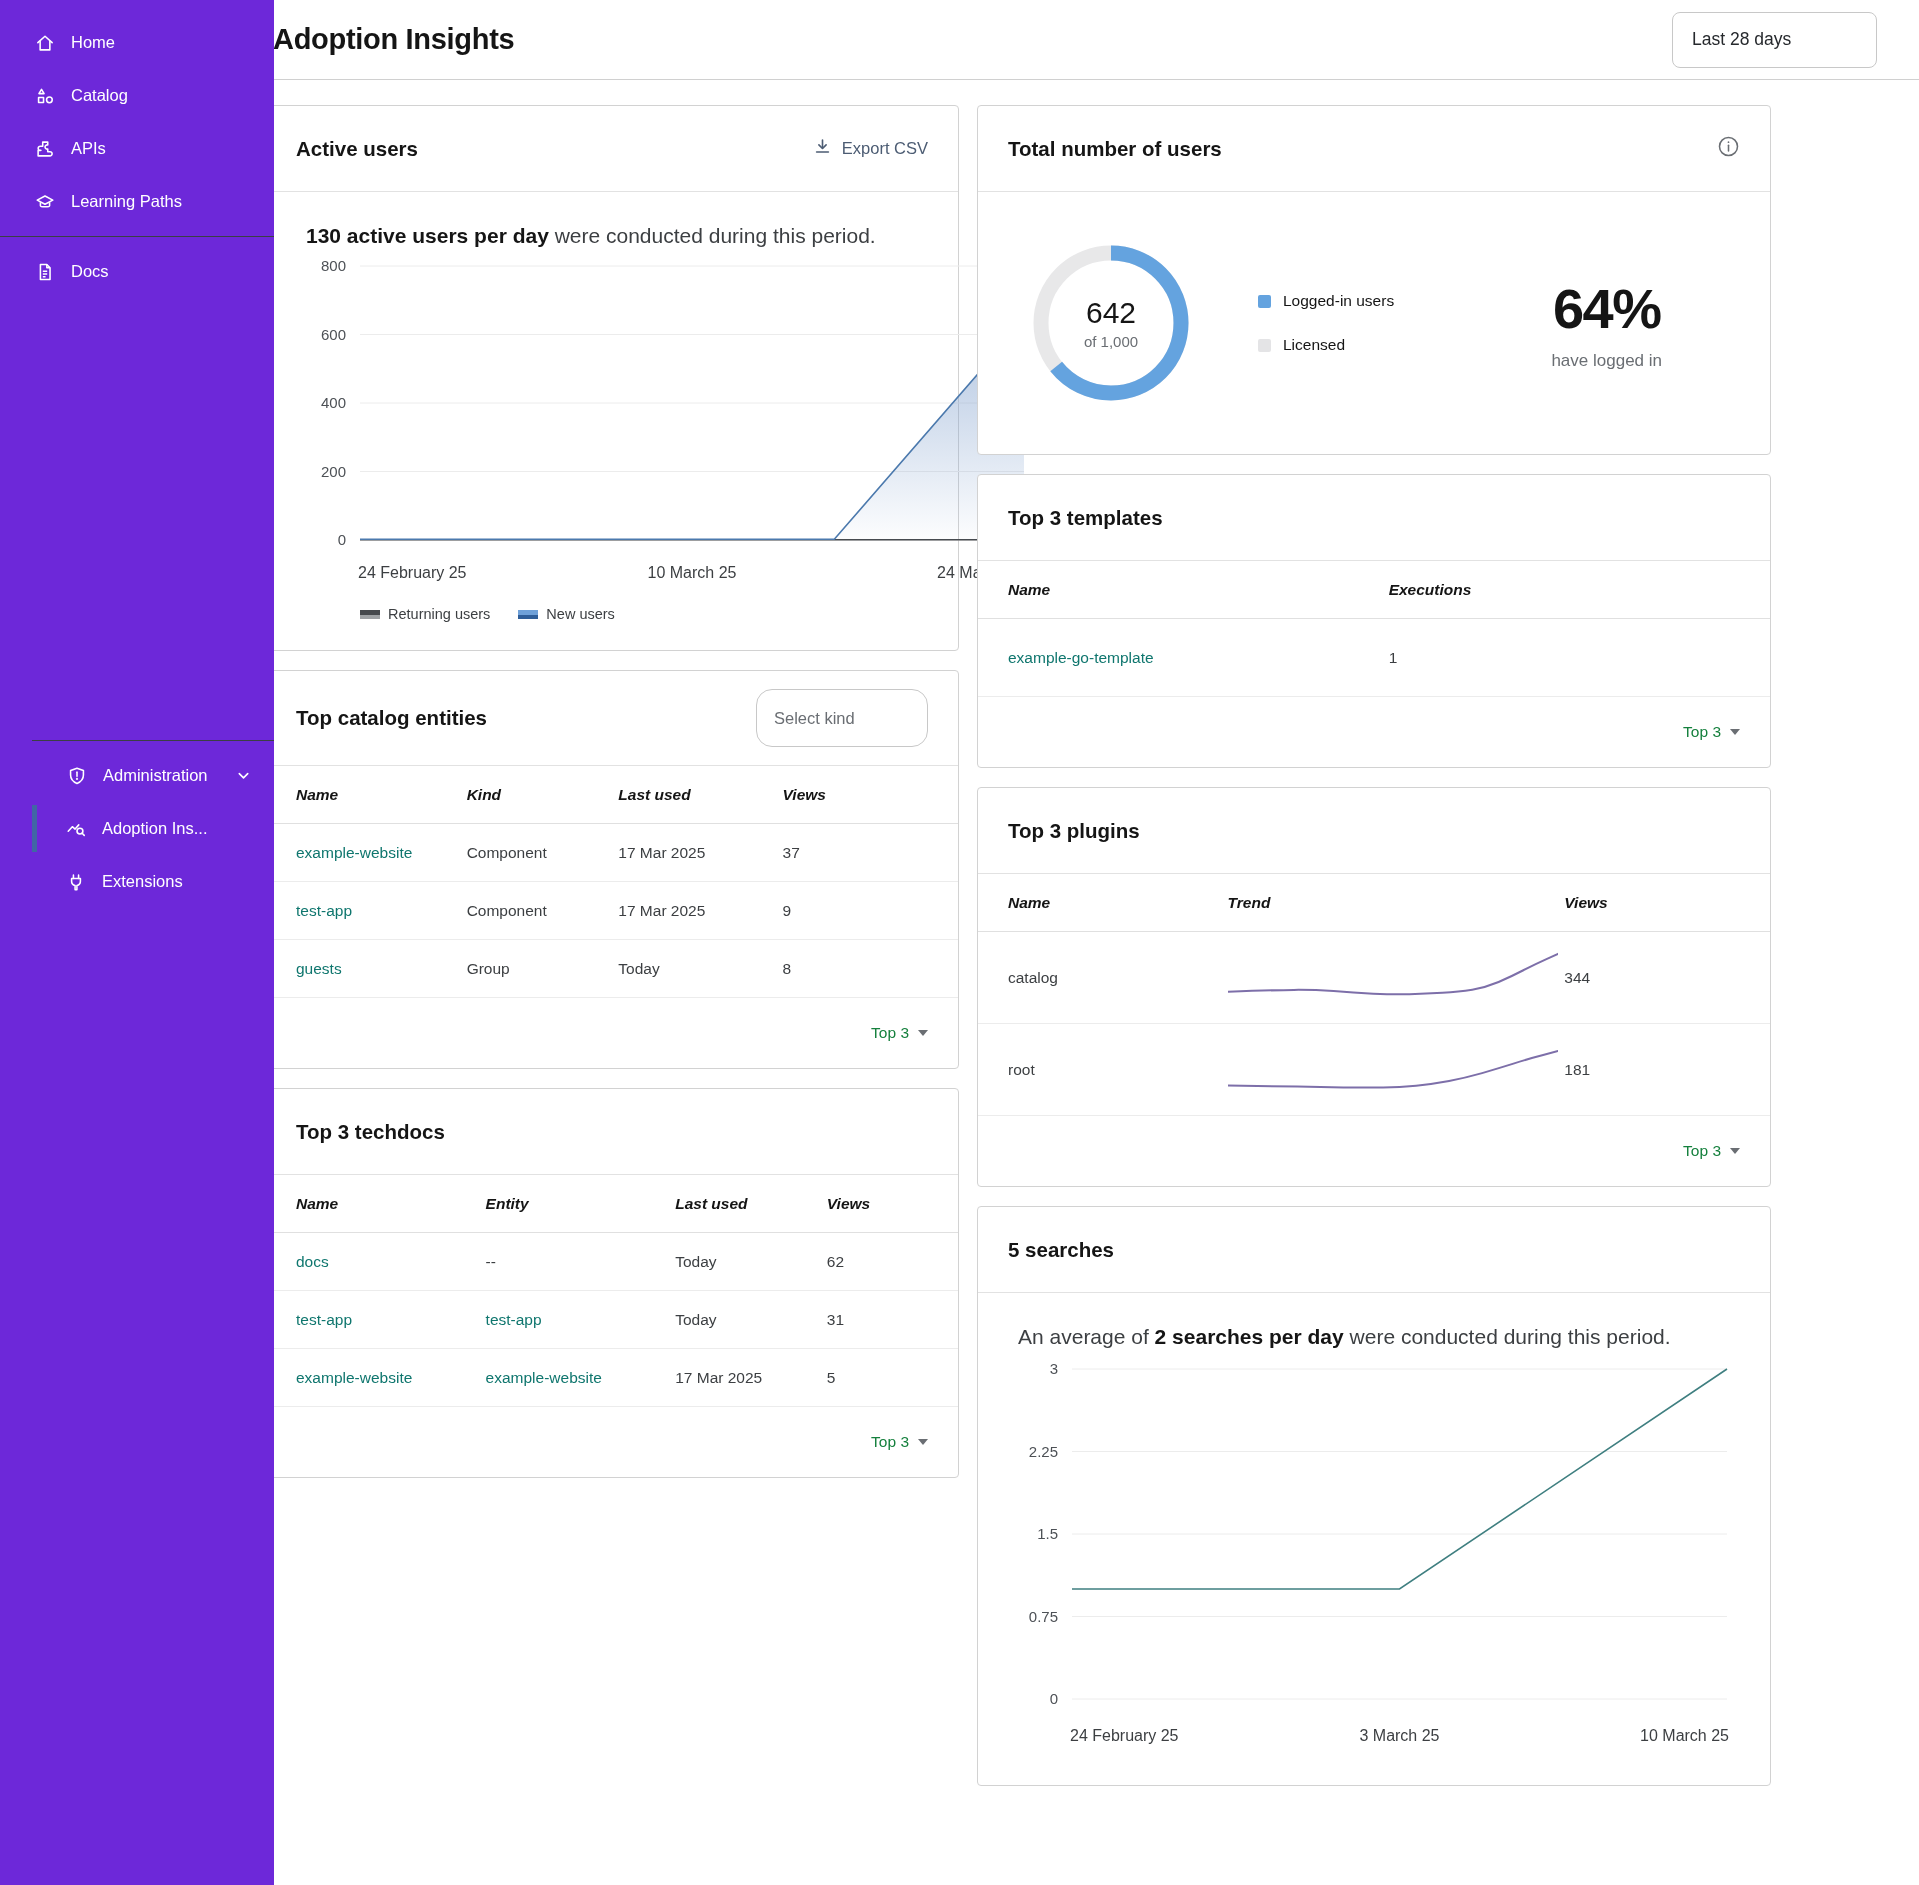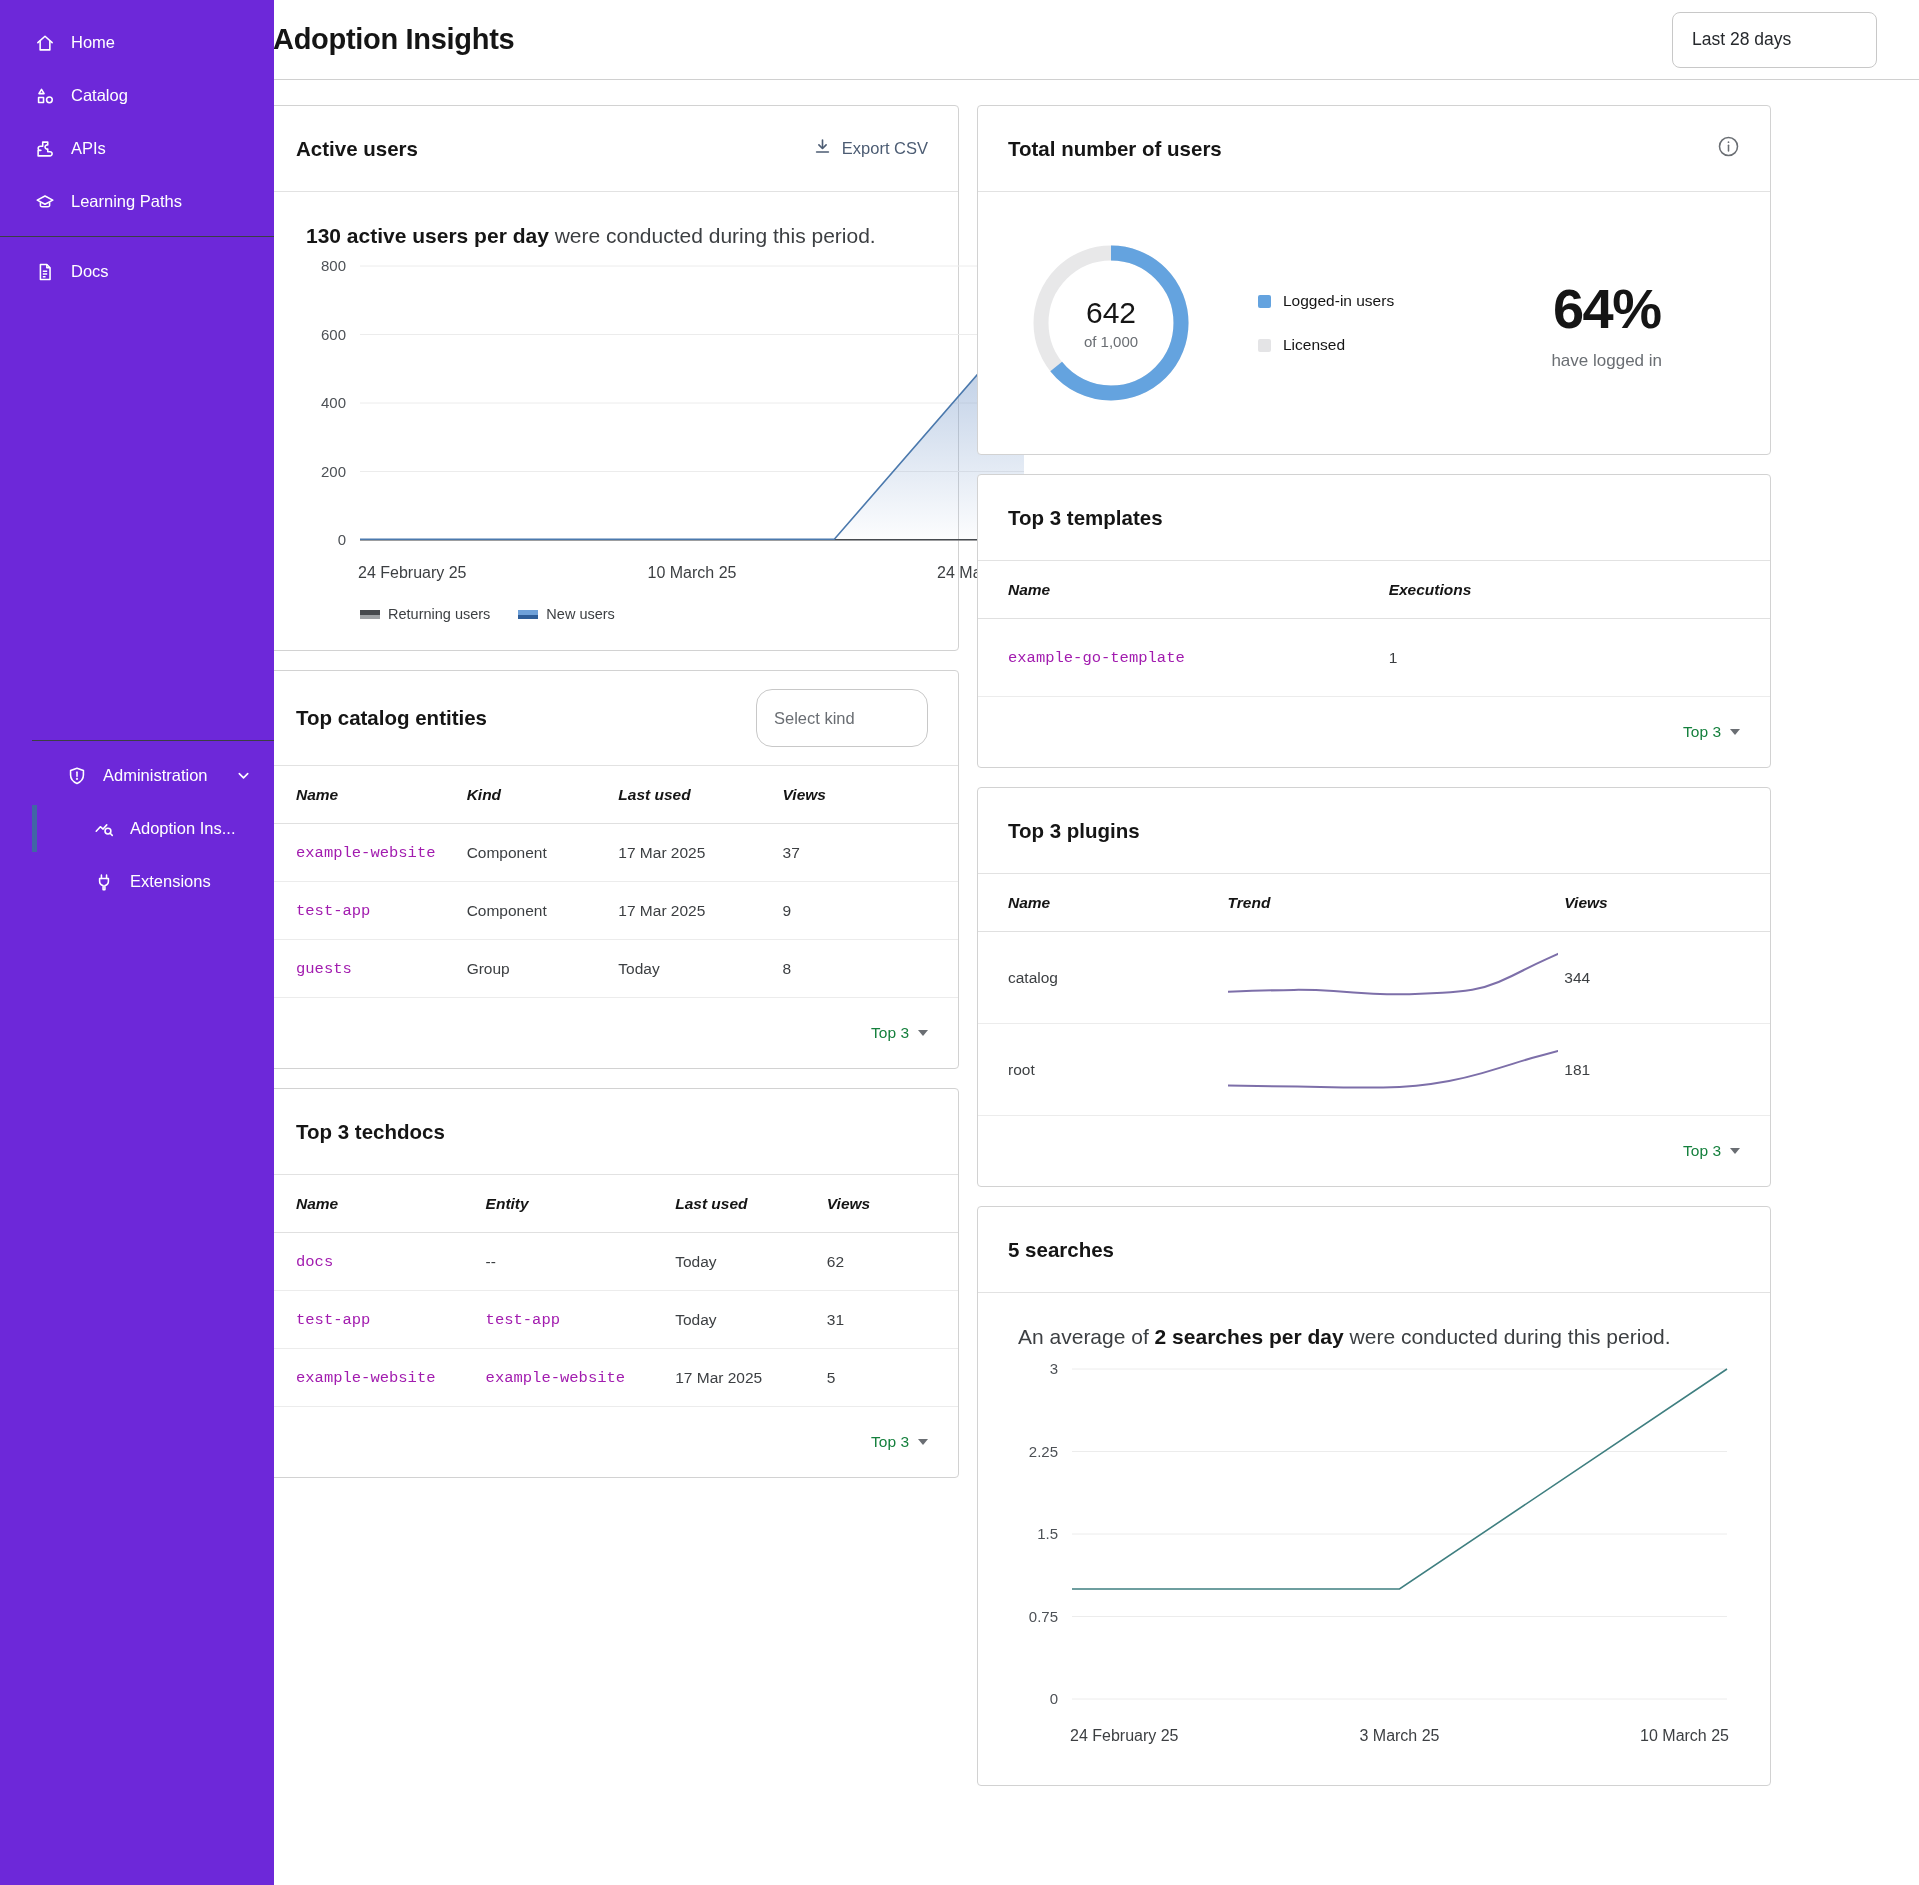--- a/index.html
+++ b/index.html
@@ -9,21 +9,21 @@
     font-family:"Liberation Sans", sans-serif; color:#151515;
   }
   
   .sidebar { position:absolute; left:0; top:0; width:274px; height:1885px; background:#6d28d9; color:#fff; }
   .nav-group { padding-top:16px; }
   .nav-item { position:relative; display:flex; align-items:center; gap:14px; height:53px; padding:0 12px 0 33px; font-size:16.5px; color:#fff; cursor:pointer; }
   .nav-icon { width:24px; height:24px; flex:0 0 24px; display:flex; align-items:center; justify-content:center; }
   .nav-icon svg { display:block; }
   .nav-divider { height:1px; background:#3b3f44; margin:8px 0; }
   .admin-block { position:absolute; top:732px; left:0; right:0;margin-left:32px; }
-  .sub-item { padding-left:60px; }
+  .sub-item { padding-left:32px; }
   .active-bar { position:absolute; left:0; top:3px; width:5px; height:47px; background:#4166a5; }
   .chevron { margin-left:14px; display:flex; align-items:center; }
   
   .main { margin-left:246px; width:1673px; }
   .page-header { height:80px; border-bottom:1px solid #d0d0d0; display:flex; align-items:center; justify-content:space-between; padding:0 42px 0 27px; }
   .page-title { font-size:29px; font-weight:700; letter-spacing:-0.3px; margin:0; }
   .range-select { width:205px; height:56px; border:1px solid #c8c8c8; border-radius:8px; display:flex; align-items:center; justify-content:space-between; padding:0 19px; font-size:17.5px; color:#26292d; cursor:pointer; background:#fff; }
   .caret { width:0; height:0; border-left:6px solid transparent; border-right:6px solid transparent; border-top:7px solid #5f6periodic368; border-top-color:#5f6368; display:inline-block; }
   .caret-sm { width:0; height:0; border-left:5px solid transparent; border-right:5px solid transparent; border-top:6px solid #6a6e73; display:inline-block; }
   .content { display:flex; gap:18px; padding:25px 0 0 19px; align-items:flex-start; }
@@ -42,21 +42,21 @@
   .sw { width:20px; height:9px; }
   
   .tbl-row { display:grid; align-items:center; padding:0 30px; border-bottom:1px solid #ececec; font-size:15.5px; color:#3c3f42; }
   .tbl-head { font-weight:600; color:#151515; height:58px; border-bottom:1px solid #e0e0e0;font-style:italic; }
   .grid-catalog   { grid-template-columns:27% 24% 26% 23%; }
   .grid-techdocs  { grid-template-columns:30% 30% 24% 16%; }
   .grid-templates { grid-template-columns:52% 48%; }
   .grid-plugins   { grid-template-columns:30% 46% 24%; }
   .row-57 { height:58px; } .row-60 { height:78px; } .row-92 { height:92px; }
   .tbl-foot { display:flex; justify-content:flex-end; align-items:center; gap:9px; height:70px; padding:0 30px; font-size:15.5px; color:#15803d; }
-  .link { color:#a21caf; cursor:pointer; text-decoration:none;font-family:Liberation Mono, monospace; }
+  .link { color:#0f766e; cursor:pointer; text-decoration:none; }
   .kind-select { width:172px; height:58px; border:1px solid #c8c8c8; border-radius:16px; display:flex; align-items:center; justify-content:space-between; padding:0 17px; font-size:16.5px; color:#6a6e73; cursor:pointer; }
   
   .donut-body { display:flex; align-items:center; padding:46px 30px 46px 48px; }
   .donut-wrap { position:relative; width:170px; height:170px; }
   .donut-center { position:absolute; inset:0; display:flex; flex-direction:column; align-items:center; justify-content:center; }
   .donut-val { font-size:30px; color:#151515; }
   .donut-sub { font-size:15px; color:#6a6e73; margin-top:3px; }
   .donut-legend { margin-left:62px; display:flex; flex-direction:column; gap:26px; }
   .dl-item { display:flex; align-items:center; gap:12px; font-size:15.5px; color:#151515; }
   .dl-sw { width:13px; height:13px; border-radius:2px; }

